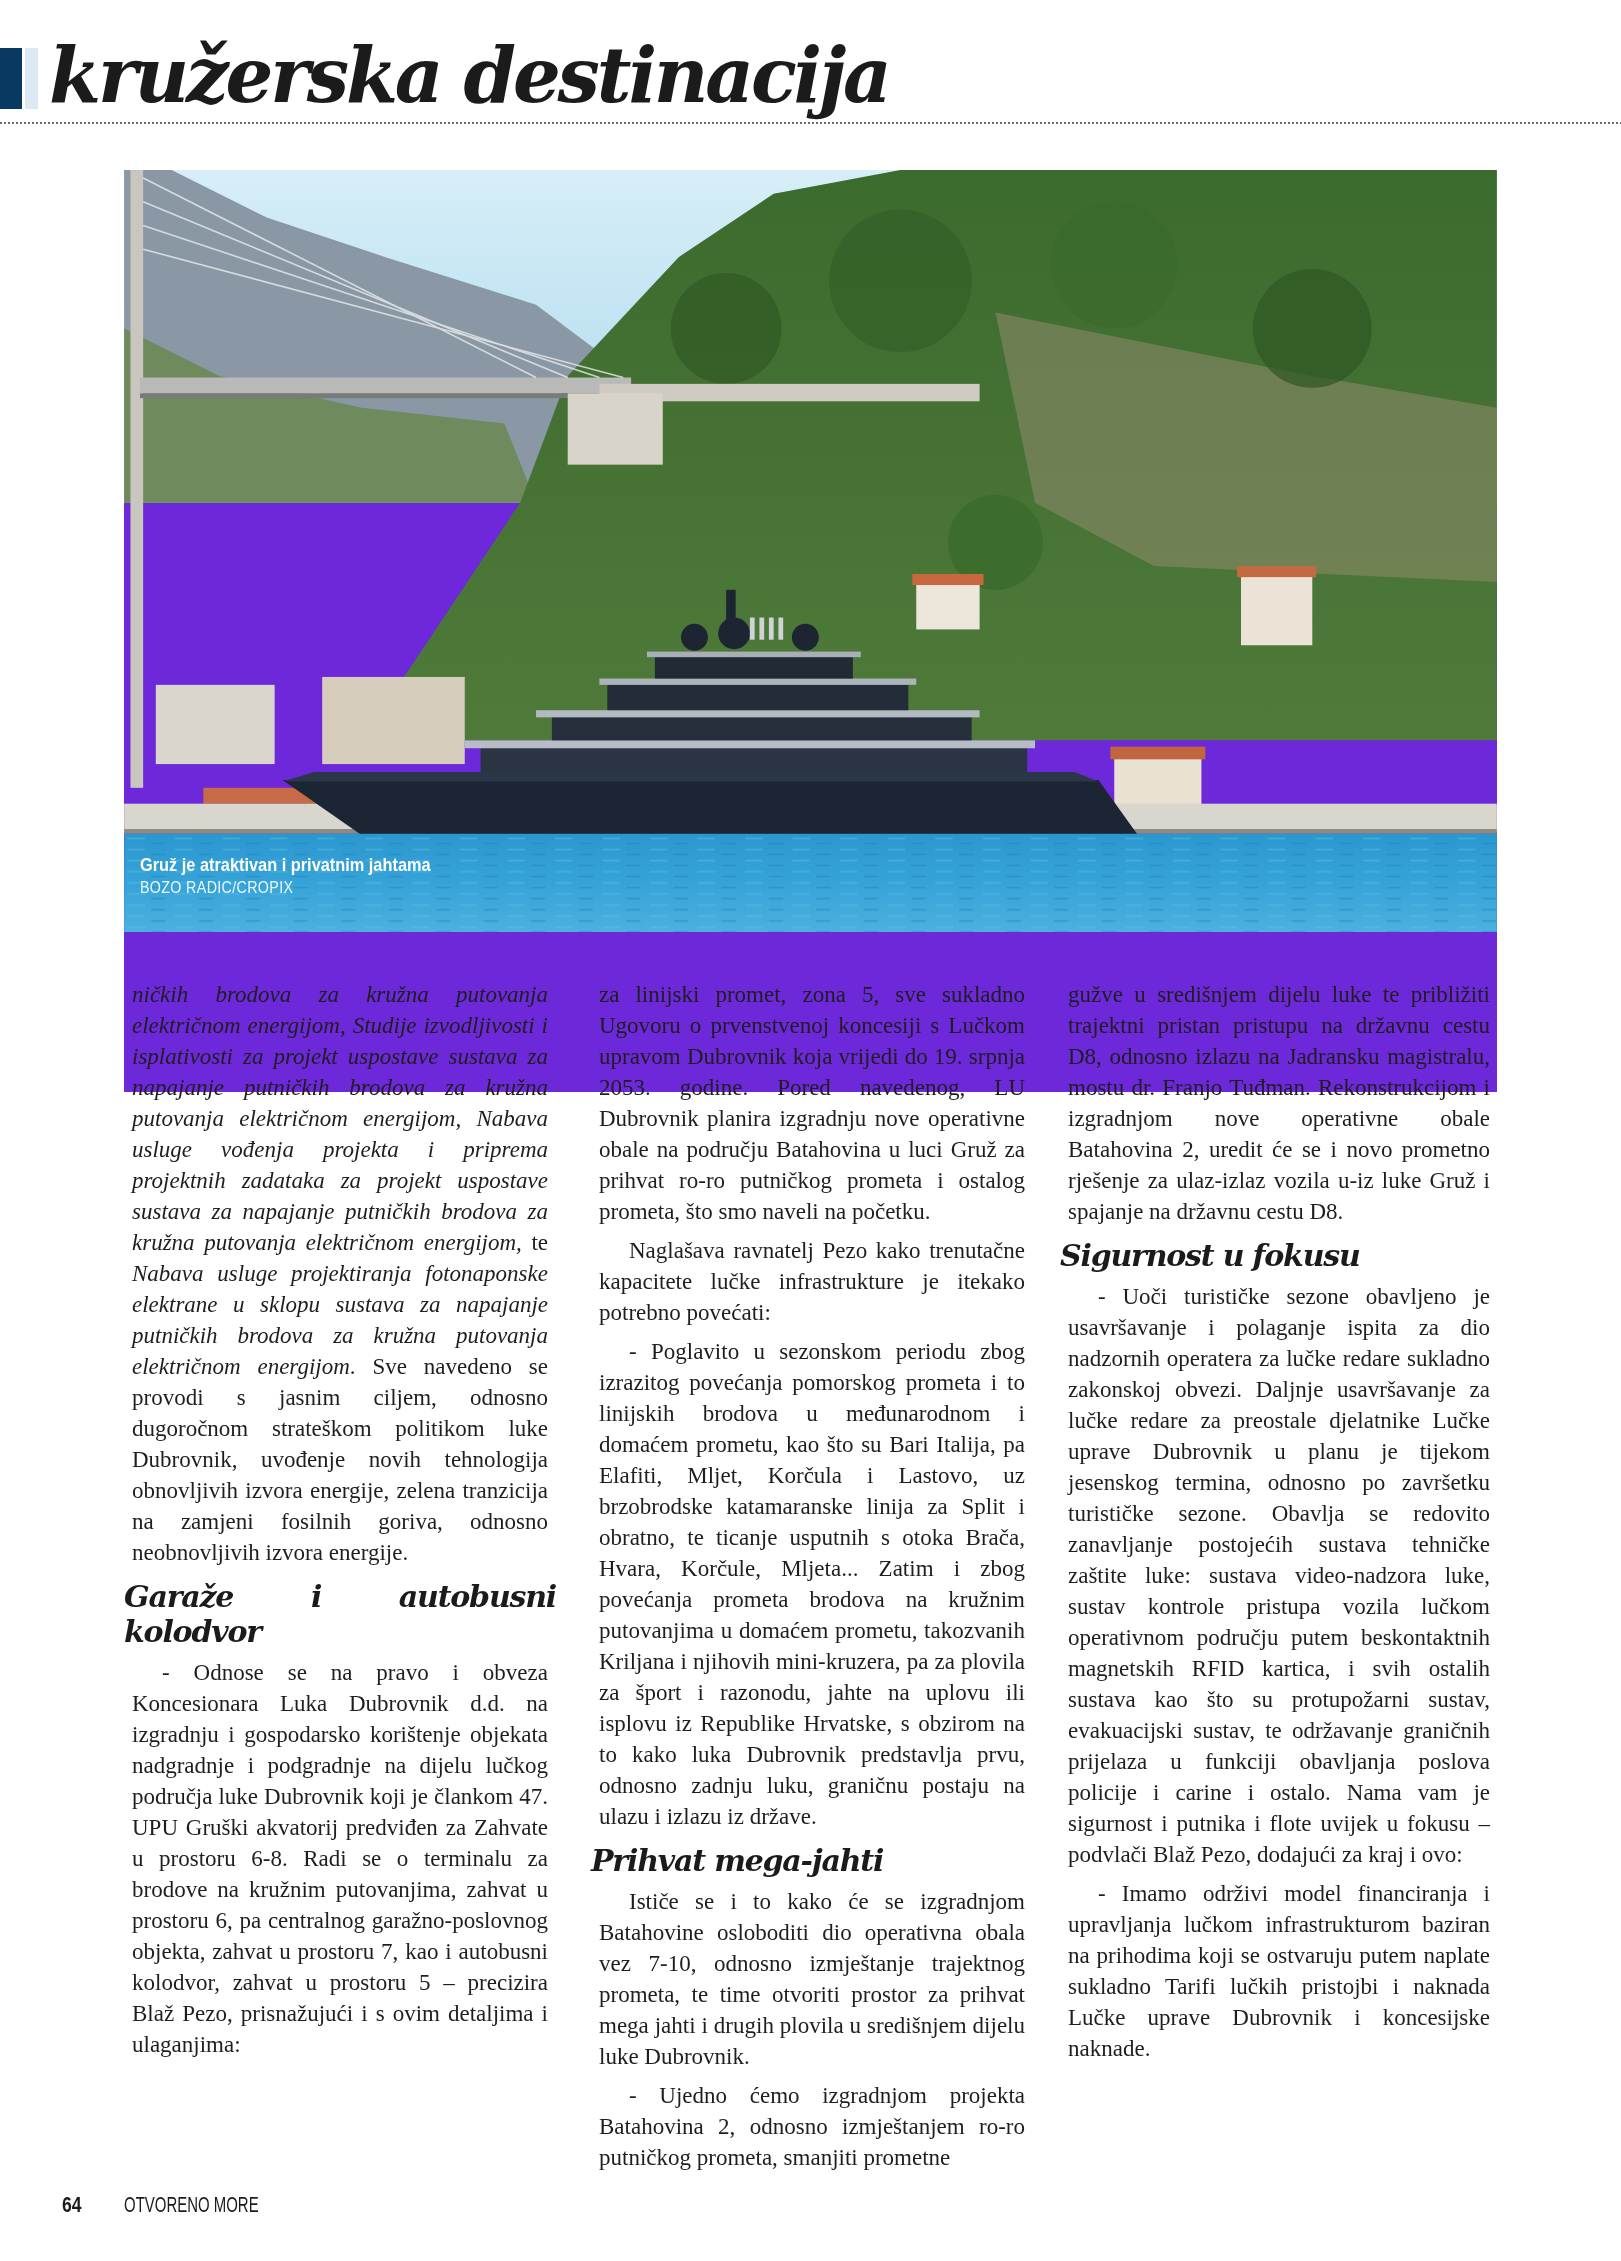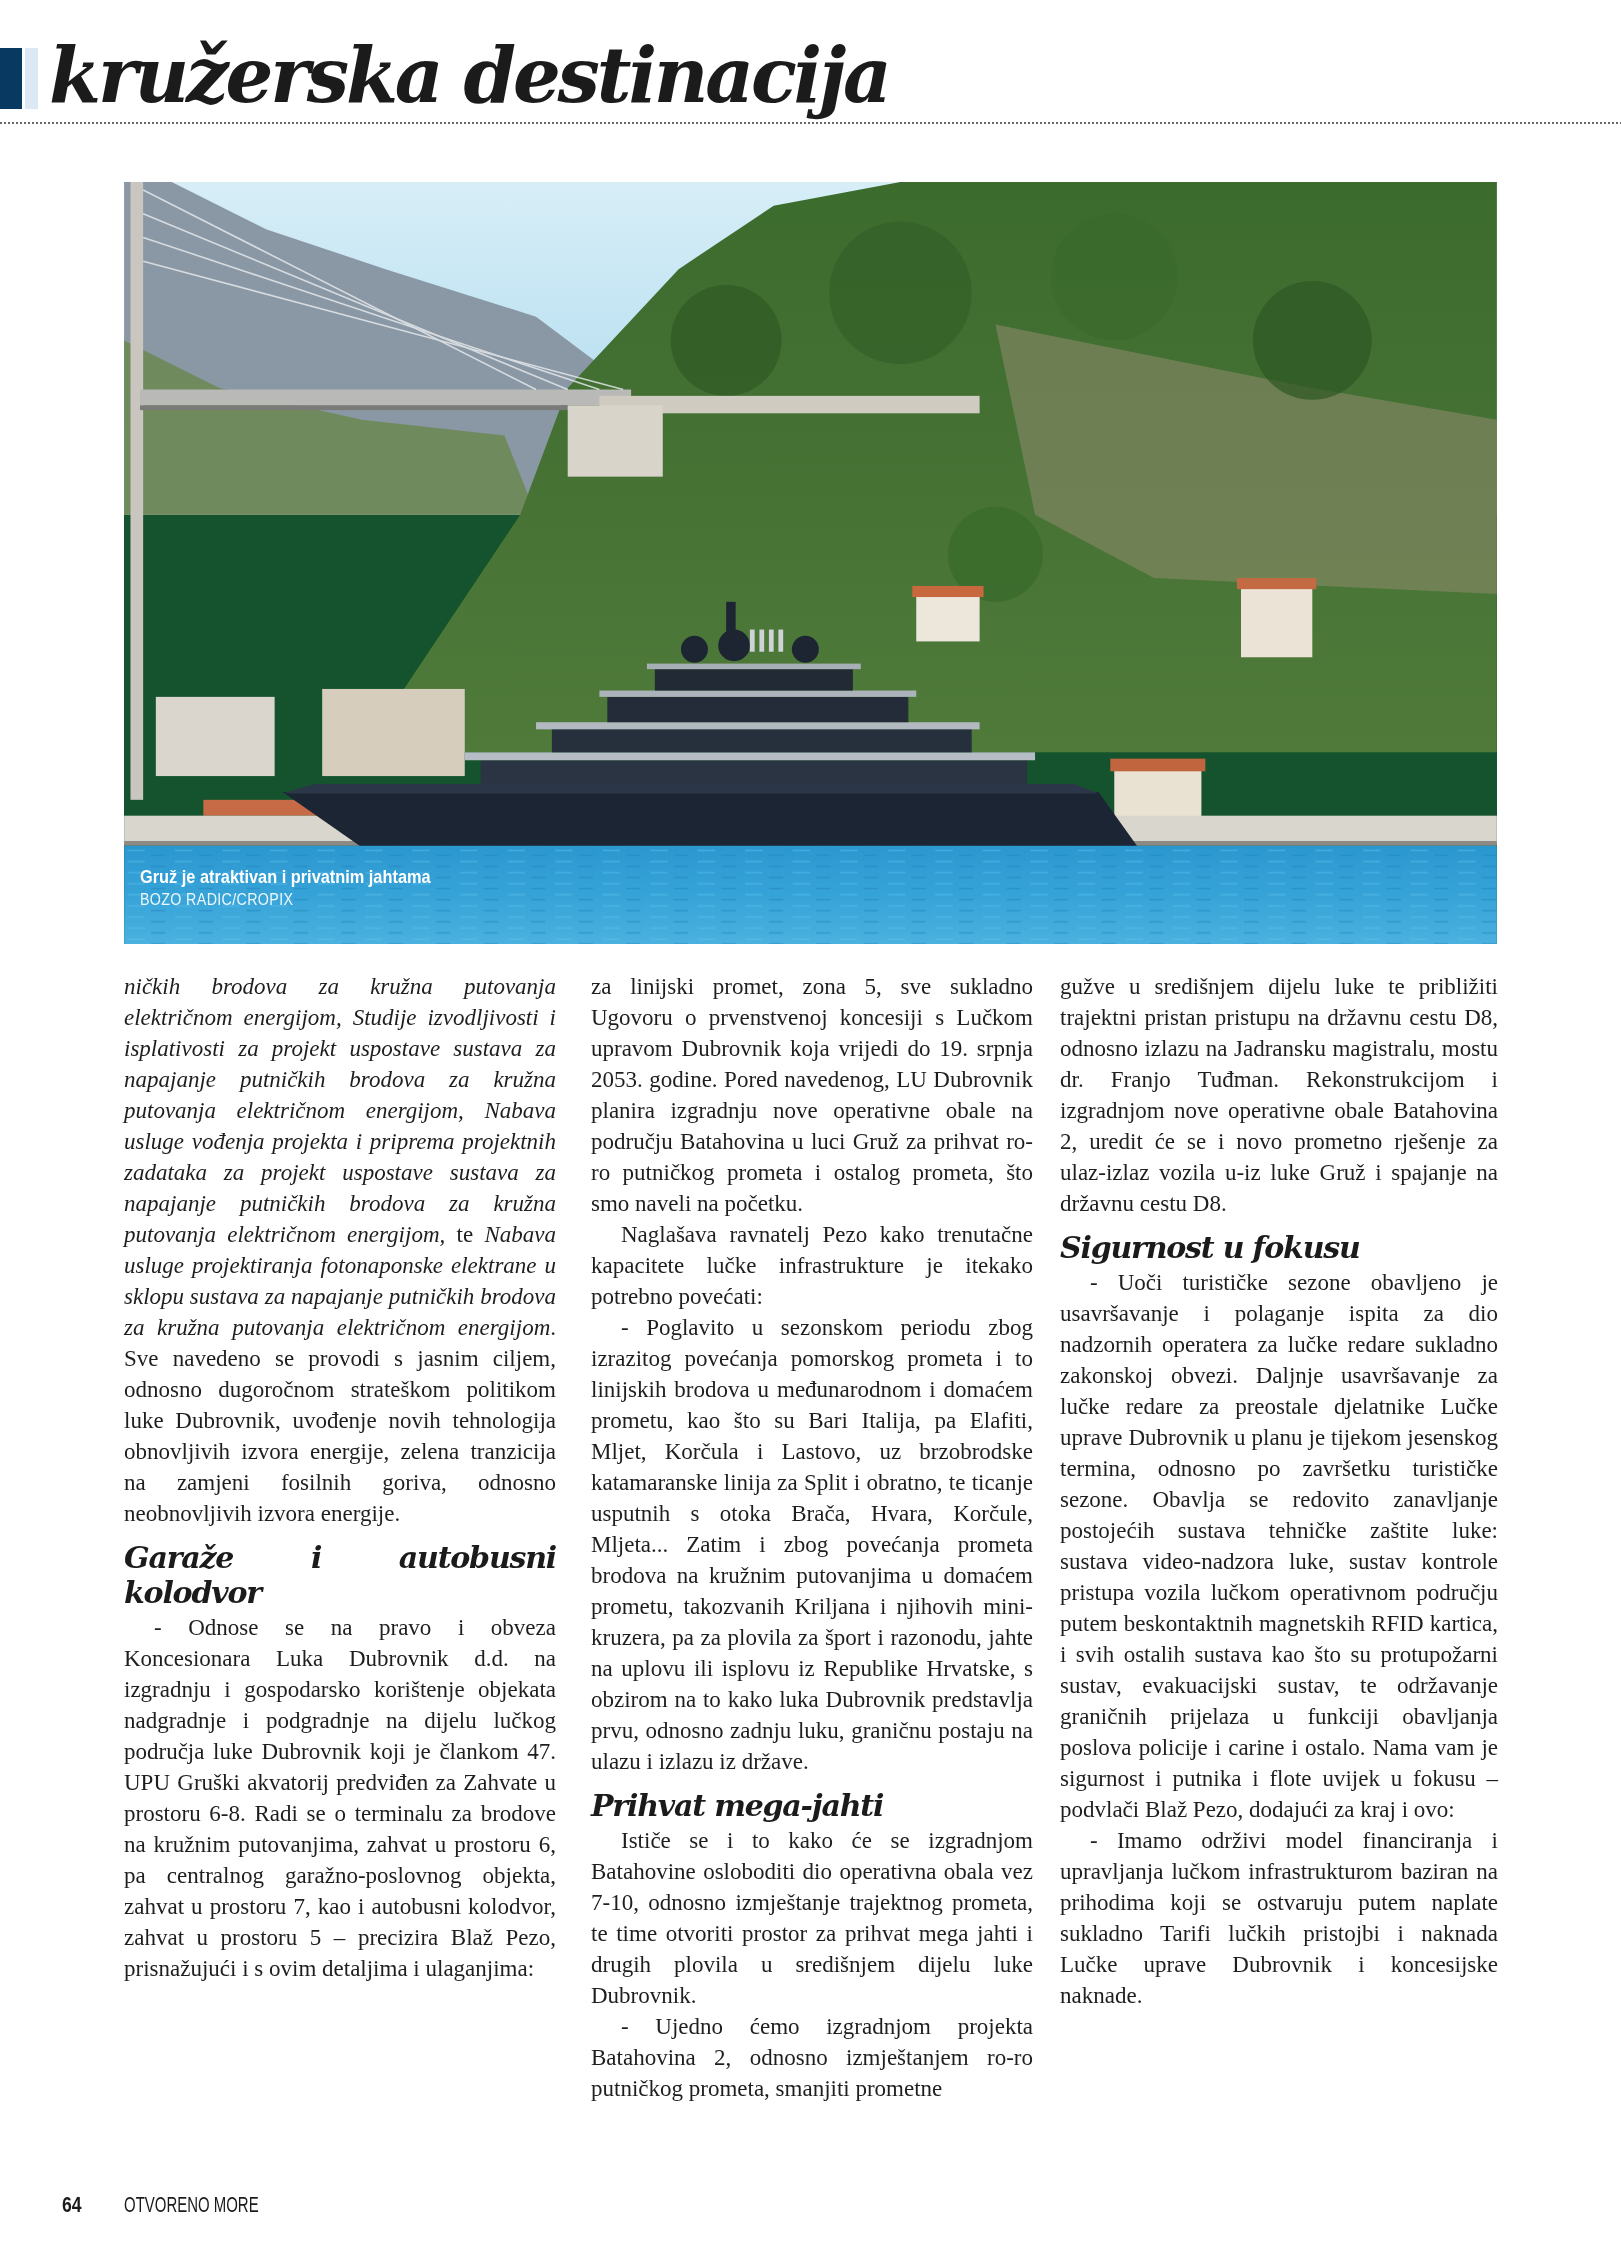--- a/index.html
+++ b/index.html
@@ -6,30 +6,30 @@
   body { width: 1622px; height: 2261px; position: relative; overflow: hidden; color: #1e1e1e; }
 
   
   .hdr-block-dark { position: absolute; left: 0; top: 48px; width: 22px; height: 61px; background: #083a61; }
   .hdr-block-light { position: absolute; left: 25px; top: 48px; width: 12.7px; height: 61px; background: #dce9f5; }
   .hdr-title { position: absolute; left: 49px; top: 32px; font-family: "DejaVu Serif", serif; font-style: italic; font-weight: bold;
     font-size: 76px; line-height: 87px; letter-spacing: -3.2px; color: #1b1b1b; white-space: nowrap; transform: scaleX(0.99); transform-origin: left top; }
   .hdr-rule { position: absolute; left: 0; right: 0; top: 122px; border-top: 2.4px dotted #6a6a6a; }
 
   
-  .photo { position: absolute; left: 124px; top: 182px; width: 1373px; height: 762px; overflow: hidden; background: #14532d; }
+  .photo { position: absolute; left: 124px; top: 170px; width: 1373px; height: 922px; overflow: hidden; background: #6d28d9; }
   .photo svg { display: block; }
   .caption { position: absolute; left: 16px; top: 683px; color: #ffffff; font-family: "Liberation Sans", sans-serif; }
   .caption-title { font-size: 19px; font-weight: bold; line-height: 24px; transform: scaleX(0.86); transform-origin: left top; white-space: nowrap; }
   .caption-credit { font-size: 16.6px; line-height: 22px; color: #eef7fc; transform: scaleX(0.86); transform-origin: left top; white-space: nowrap; letter-spacing: 0.4px; }
 
   
   .col { position: absolute; top: 971px; font-family: "Liberation Serif", serif; font-size: 23px; line-height: 31px;
     text-align: justify; hyphens: manual; color: #1e1e1e; }
-  .col p { margin: 0; text-indent: 0; }
+  .col p { margin: 8px; text-indent: 0; }
   .col p.ind { text-indent: 30px; }
   .col .it { font-style: italic; }
   .col h3 { margin: 11px 0 1.6px 0; font-family: "DejaVu Serif", serif; font-style: italic; font-weight: bold; font-size: 30px;
     line-height: 35px; letter-spacing: -1.2px; color: #1b1b1b; }
   #col-left { left: 124px; width: 432px; }
   #col-mid { left: 591px; width: 442px; }
   #col-right { left: 1060px; width: 438px; }
 
   
   .foot-page { position: absolute; left: 62px; top: 2191px; font-family: "Liberation Sans", sans-serif; font-weight: bold; font-size: 22px;

